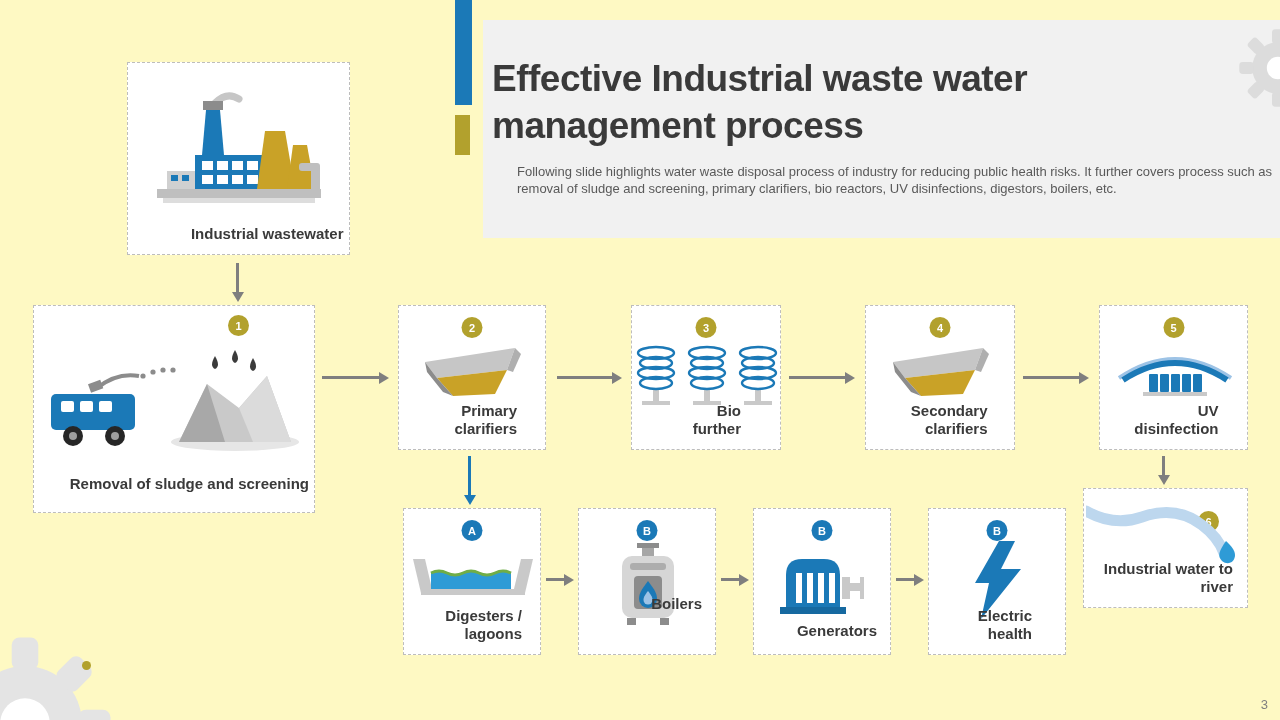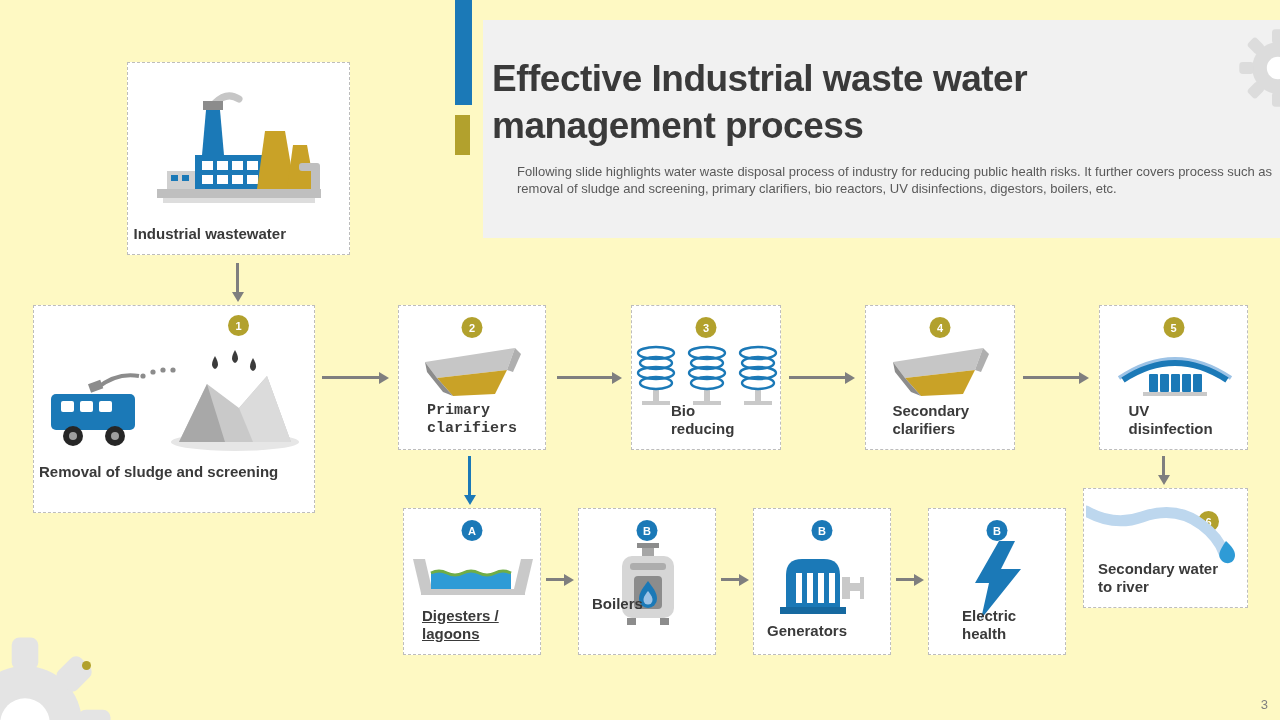--- a/index.html
+++ b/index.html
@@ -9,21 +9,21 @@
 
   
   .header-panel { position:absolute; left:483px; top:20px; right:0; height:218px; background:#F1F1F1; }
   .accent-blue  { position:absolute; left:455px; top:0;    width:17px; height:105px; background:#1B79B7; }
   .accent-gold  { position:absolute; left:455px; top:115px; width:15px; height:40px;  background:#B2A12D; }
   .title    { position:absolute; left:492px; top:55px;  width:650px; font-size:37px; font-weight:700; color:#3A3A3A; line-height:1.28; letter-spacing:-0.5px; }
   .subtitle { position:absolute; left:517px; top:164px; width:766px; font-size:13px; color:#595959; line-height:1.3; }
 
   
   .node  { position:absolute; border:1px dashed #BDBDBD; background:#fff; }
-  .label { position:absolute; bottom:10px; left:50%; transform:translateX(-50%); text-align:left;
+  .label { position:absolute; bottom:10px; left:50%; transform:translateX(-50%); text-align:right;
            font-weight:700; font-size:15px; color:#3A3A3A; line-height:1.25; }
   .badge { position:absolute; top:11px; left:50%; transform:translateX(-50%); width:21px; height:21px;
            border-radius:50%; color:#fff; font-weight:700; font-size:11px;
            display:flex; align-items:center; justify-content:center; }
   .badge.gold { background:#B2A12D; }
   .badge.blue { background:#1B79B7; }
   .icon { position:absolute; line-height:0; }
 
   
   .arrow-h { position:absolute; height:3px; background:#7F7F7F; }
@@ -130,34 +130,34 @@
           <path d="M176 8 c-4 7 -4 11 0 13 c4 -2 4 -6 0 -13"></path>
           <path d="M196 2 c-4 7 -4 11 0 13 c4 -2 4 -6 0 -13"></path>
           <path d="M214 10 c-4 7 -4 11 0 13 c4 -2 4 -6 0 -13"></path>
         </g>
         <ellipse cx="196" cy="94" rx="64" ry="9" fill="#E6E6E6"></ellipse>
         <polygon points="140,94 168,36 200,60 228,28 252,94" fill="#C9C9C9"></polygon>
         <polygon points="140,94 168,36 186,94" fill="#A8A8A8"></polygon>
         <polygon points="200,60 228,28 252,94 214,94" fill="#DBDBDB"></polygon>
       </svg>
     </span>
-    <div class="label" style="width:270px;bottom:30px;">Removal of sludge and screening</div>
+    <div class="label" style="width:270px;bottom:18px;">Removal of sludge and screening</div>
   </div>
 
   <div class="node" style="left:398px;top:305px;width:148px;height:145px;">
     <span class="badge gold">2</span>
     <span class="icon" style="left:24px;top:40px;">
       <svg width="100" height="58" viewBox="0 0 100 58">
         <polygon points="2,16 92,2 84,24 14,32" fill="#C6C6C6"></polygon>
         <polygon points="14,32 84,24 72,48 30,50" fill="#C9A227"></polygon>
         <polygon points="2,16 14,32 30,50 20,46 4,26" fill="#8C8C8C"></polygon>
         <polygon points="92,2 98,8 90,26 84,24" fill="#AFAFAF"></polygon>
       </svg>
     </span>
-    <div class="label" style="width:90px;font-family:Liberation Mono, monospace;">Primary clarifiers</div>
+    <div class="label" style="width:90px;">Primary clarifiers</div>
   </div>
 
   <div class="node" style="left:631px;top:305px;width:150px;height:145px;">
     <span class="badge gold">3</span>
     <span class="icon" style="left:0px;top:36px;">
       <svg width="150" height="70" viewBox="0 0 150 70">
         <g fill="#C9C9C9">
           <rect x="21" y="48" width="6" height="12"></rect>
             <rect x="10" y="59" width="28" height="4"></rect>
           <rect x="72" y="48" width="6" height="12"></rect>
@@ -174,21 +174,21 @@
             <ellipse cx="75" cy="21" rx="16" ry="6"></ellipse>
             <ellipse cx="75" cy="31" rx="18" ry="6"></ellipse>
             <ellipse cx="75" cy="41" rx="16" ry="6"></ellipse>
           <ellipse cx="126" cy="11" rx="18" ry="6"></ellipse>
             <ellipse cx="126" cy="21" rx="16" ry="6"></ellipse>
             <ellipse cx="126" cy="31" rx="18" ry="6"></ellipse>
             <ellipse cx="126" cy="41" rx="16" ry="6"></ellipse>
         </g>
       </svg>
     </span>
-    <div class="label" style="width:70px;">Bio reducing</div>
+    <div class="label" style="width:70px;">Bio further</div>
   </div>
 
   <div class="node" style="left:865px;top:305px;width:150px;height:145px;">
     <span class="badge gold">4</span>
     <span class="icon" style="left:25px;top:40px;">
       <svg width="100" height="58" viewBox="0 0 100 58">
         <polygon points="2,16 92,2 84,24 14,32" fill="#C6C6C6"></polygon>
         <polygon points="14,32 84,24 72,48 30,50" fill="#C9A227"></polygon>
         <polygon points="2,16 14,32 30,50 20,46 4,26" fill="#8C8C8C"></polygon>
         <polygon points="92,2 98,8 90,26 84,24" fill="#AFAFAF"></polygon>
@@ -221,21 +221,21 @@
     <span class="badge blue">A</span>
     <span class="icon" style="left:9px;top:46px;">
       <svg width="120" height="44" viewBox="0 0 120 44">
         <polygon points="0,4 12,4 19,34 8,38" fill="#C9C9C9"></polygon>
         <polygon points="108,4 120,4 112,38 101,34" fill="#C9C9C9"></polygon>
         <rect x="8" y="34" width="104" height="6" fill="#C9C9C9"></rect>
         <path d="M18 18 q8 -4 16 0 t16 0 t16 0 t16 0 t16 0 v16 h-80 z" fill="#2E9BD6"></path>
         <path d="M18 18 q8 -4 16 0 t16 0 t16 0 t16 0 t16 0" stroke="#70AD47" stroke-width="3" fill="none"></path>
       </svg>
     </span>
-    <div class="label" style="width:100px;text-decoration:underline;">Digesters / lagoons</div>
+    <div class="label" style="width:100px;">Digesters / lagoons</div>
   </div>
 
   <div class="node" style="left:578px;top:508px;width:138px;height:147px;">
     <span class="badge blue">B</span>
     <span class="icon" style="left:30px;top:34px;">
       <svg width="78" height="84" viewBox="0 0 78 84">
         <rect x="33" y="2" width="12" height="12" fill="#A6A6A6"></rect>
         <rect x="28" y="0" width="22" height="5" fill="#8C8C8C"></rect>
         <rect x="13" y="13" width="52" height="62" rx="10" fill="#D6D6D6"></rect>
         <rect x="21" y="20" width="36" height="7" rx="3" fill="#ADADAD"></rect>
@@ -280,21 +280,21 @@
   </div>
 
   <div class="node" style="left:1083px;top:488px;width:165px;height:120px;">
     <span class="badge gold" style="left:114px;transform:none;top:22px;">6</span>
     <span class="icon" style="left:2px;top:12px;">
       <svg width="158" height="72" viewBox="0 0 158 72">
         <path d="M0 10 q28 16 56 6 q34 -12 60 8 q16 12 22 28" stroke="#BDD7EE" stroke-width="11" fill="none" stroke-linecap="round"></path>
         <path d="M140 40 c-7 10 -9 15 -4 20 c6 5 13 1 13 -6 c0 -5 -4 -9 -9 -14" fill="#2E9BD6"></path>
       </svg>
     </span>
-    <div class="label" style="width:135px;">Secondary water to river</div>
+    <div class="label" style="width:135px;">Industrial water to river</div>
   </div>
 
   <div class="arrow-v" style="left:236px;top:263px;height:30px;"></div>
   <div class="arrow-h" style="left:322px;top:376px;width:58px;"></div>
   <div class="arrow-h" style="left:557px;top:376px;width:56px;"></div>
   <div class="arrow-h" style="left:789px;top:376px;width:57px;"></div>
   <div class="arrow-h" style="left:1023px;top:376px;width:57px;"></div>
   <div class="arrow-v blue" style="left:468px;top:456px;height:40px;"></div>
   <div class="arrow-h" style="left:546px;top:578px;width:19px;"></div>
   <div class="arrow-h" style="left:721px;top:578px;width:19px;"></div>

